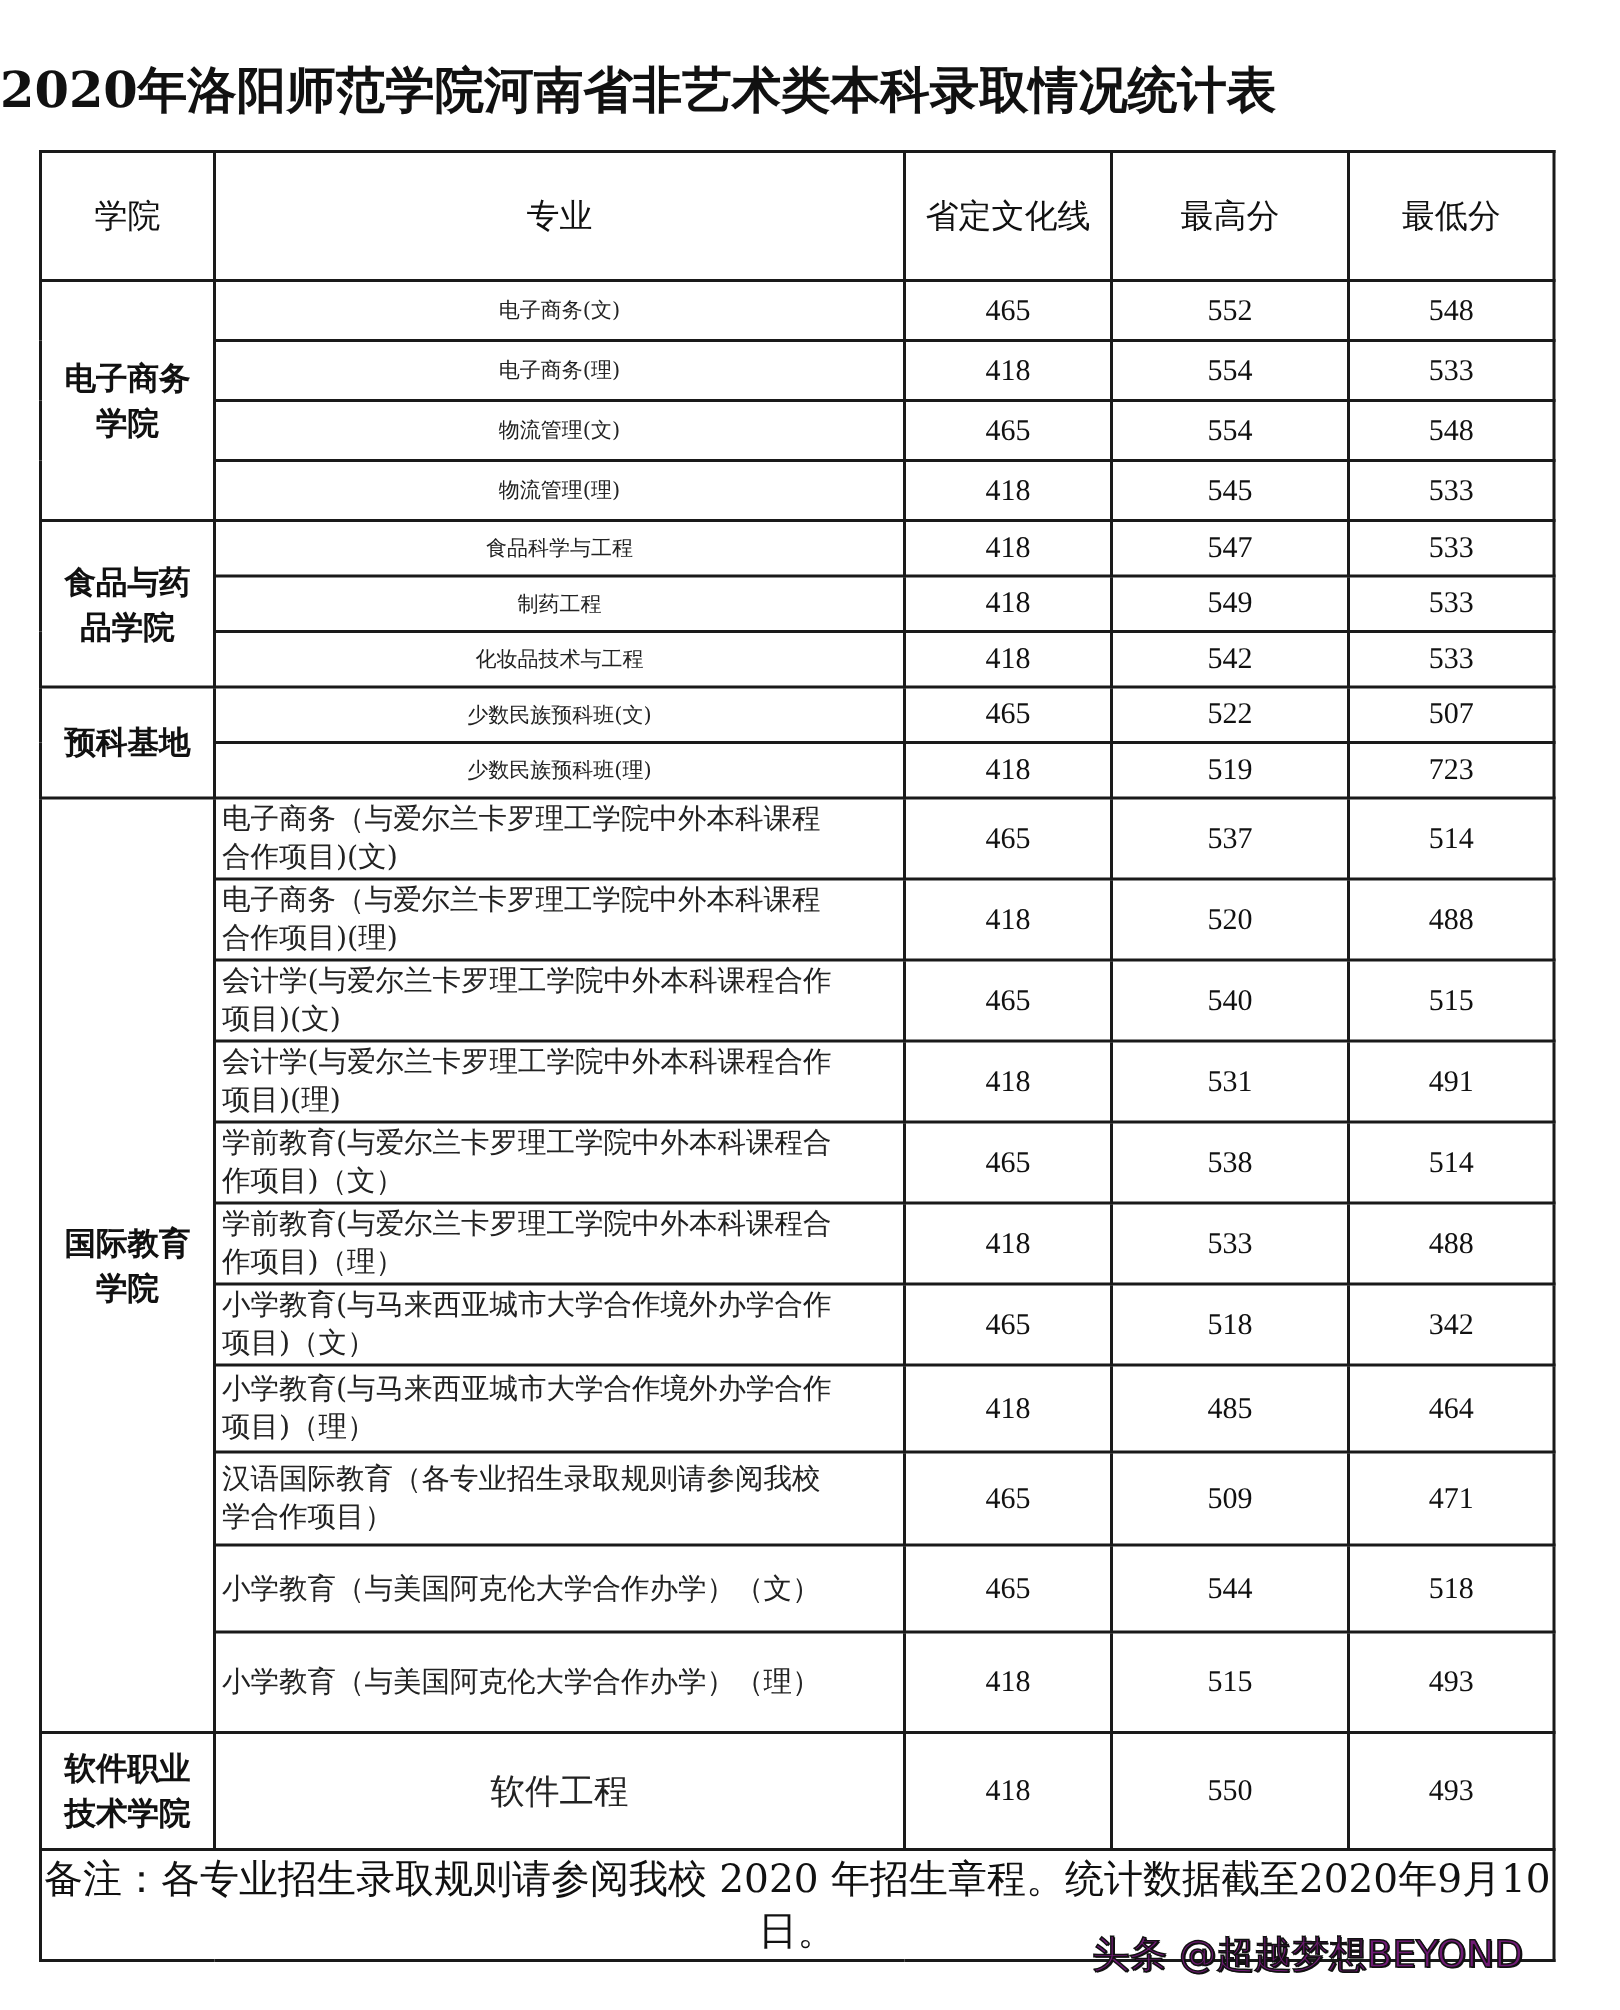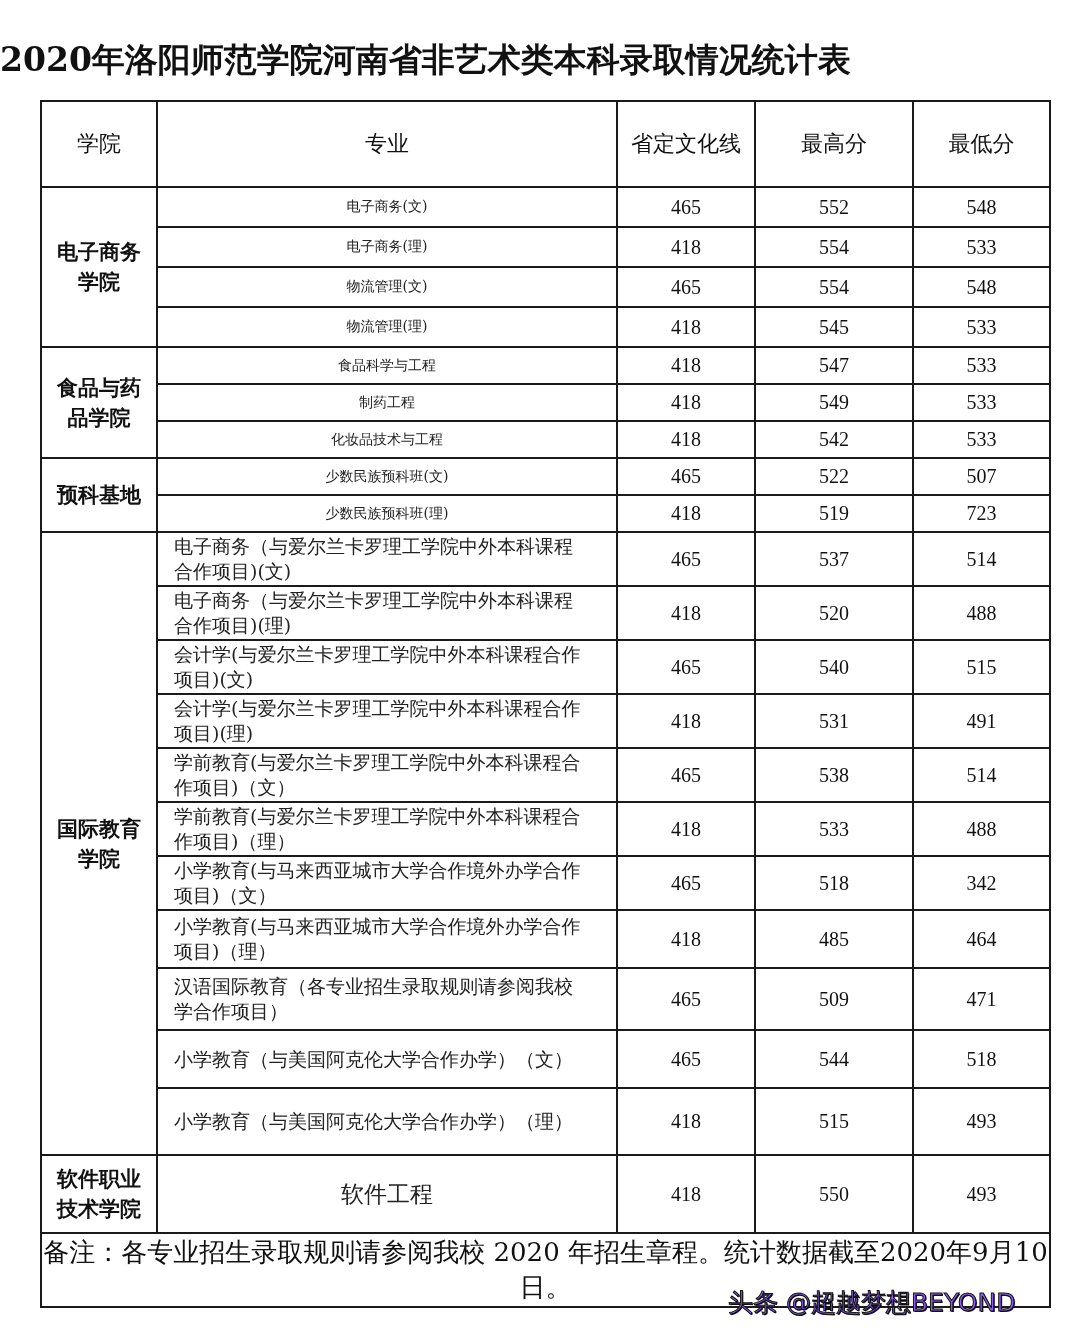--- a/index.html
+++ b/index.html
@@ -6,53 +6,53 @@
   body {
     width: 1080px; height: 1340px; position: relative; overflow: hidden;
     font-family: "DejaVu Serif", "Liberation Serif", serif; color: #111;
   }
   .title {
     position: absolute; left: 0; top: 38px; width: 1080px; text-align: left;
     font-size: 33px; font-weight: bold; letter-spacing: 0px;
     font-family: "DejaVu Serif", "Liberation Serif", serif;
   }
   table.stats {
-    position: absolute; left: 40px; top: 100px; width: 1009px;
+    position: absolute; left: 26px; top: 100px; width: 1009px;
     border-collapse: collapse; table-layout: fixed;
   }
   table.stats td, table.stats th {
     border: 2px solid #1a1a1a; padding: 0; text-align: center; vertical-align: middle;
   }
   table.stats th {
     font-family: "DejaVu Sans", "Liberation Sans", sans-serif;
     font-weight: normal; font-size: 22px; height: 84px;
   }
   td.college {
     font-family: "DejaVu Sans", "Liberation Sans", sans-serif;
     font-weight: bold; font-size: 21px; line-height: 30px;
   }
   td.major { font-size: 14px; color: #222; }
-  td.major.long { text-align: left; padding-left: 16px; line-height: 25px; font-size: 19px; }
+  td.major.long { text-align: left; padding-left: 4px; line-height: 25px; font-size: 19px; }
   td.num { font-size: 20px; color: #111; font-family: "Liberation Serif", "DejaVu Serif", serif; }
   tr.r40 td { height: 38px; }
   tr.r37 td { height: 35px; }
   tr.r54 td { height: 52px; }
   tr.r58 td { height: 56px; }
   tr.r61 td { height: 60px; }
   tr.r66 td { height: 65px; margin-left: 28px; }
   tr.r78 td { height: 76px; }
   td.major.big { font-size: 23px; margin-top: 44px; }
   td.note {
     text-align: left; padding-left: 6px; height: 72px; font-size: 26px;
     vertical-align: middle; padding-bottom: 2px;
   }
   .watermark {
     position: absolute; left: 728px; top: 1286px; font-size: 25px;
     font-family: "DejaVu Sans", "Liberation Sans", sans-serif;
-    color: #8b5cf6; -webkit-text-stroke: 1px #111;
+    color: #701a75; -webkit-text-stroke: 1px #111;
     text-shadow: 1px 1px 0 #111; letter-spacing: 0px;
   }
 </style>
 </head>
 <body>
 
 <div class="title">2020年洛阳师范学院河南省非艺术类本科录取情况统计表</div>
 
 <table class="stats">
   <colgroup>

